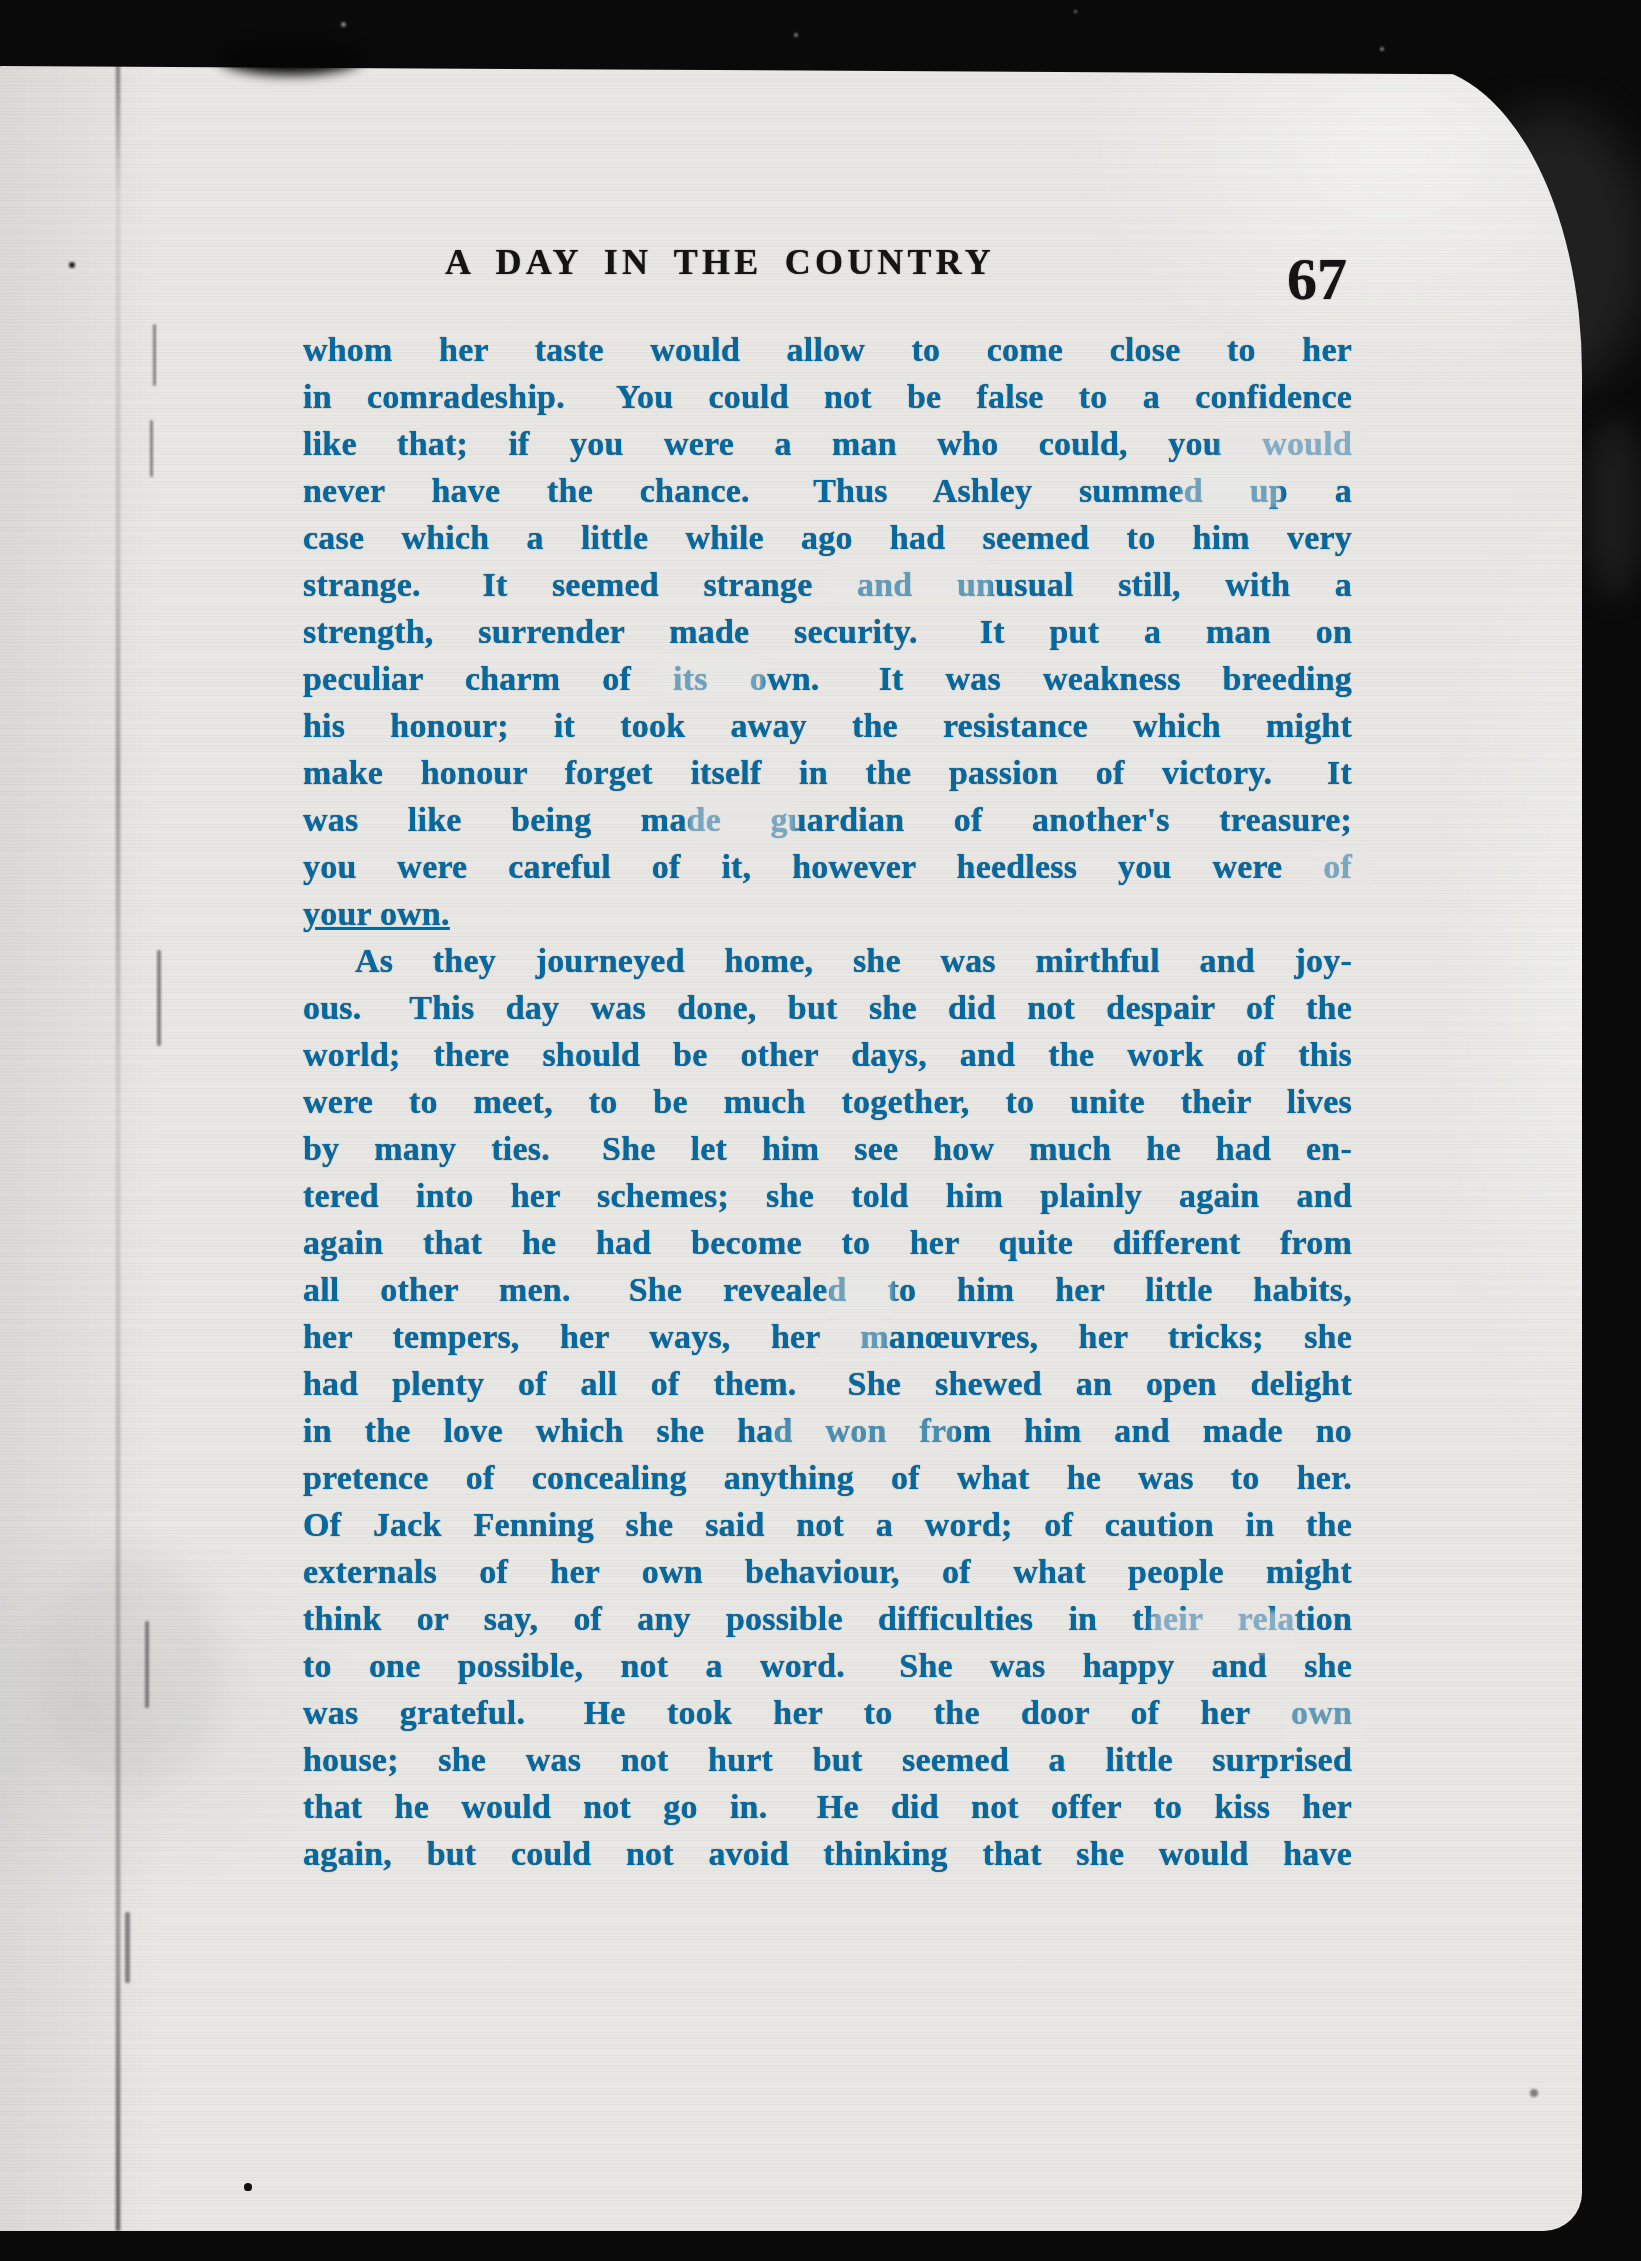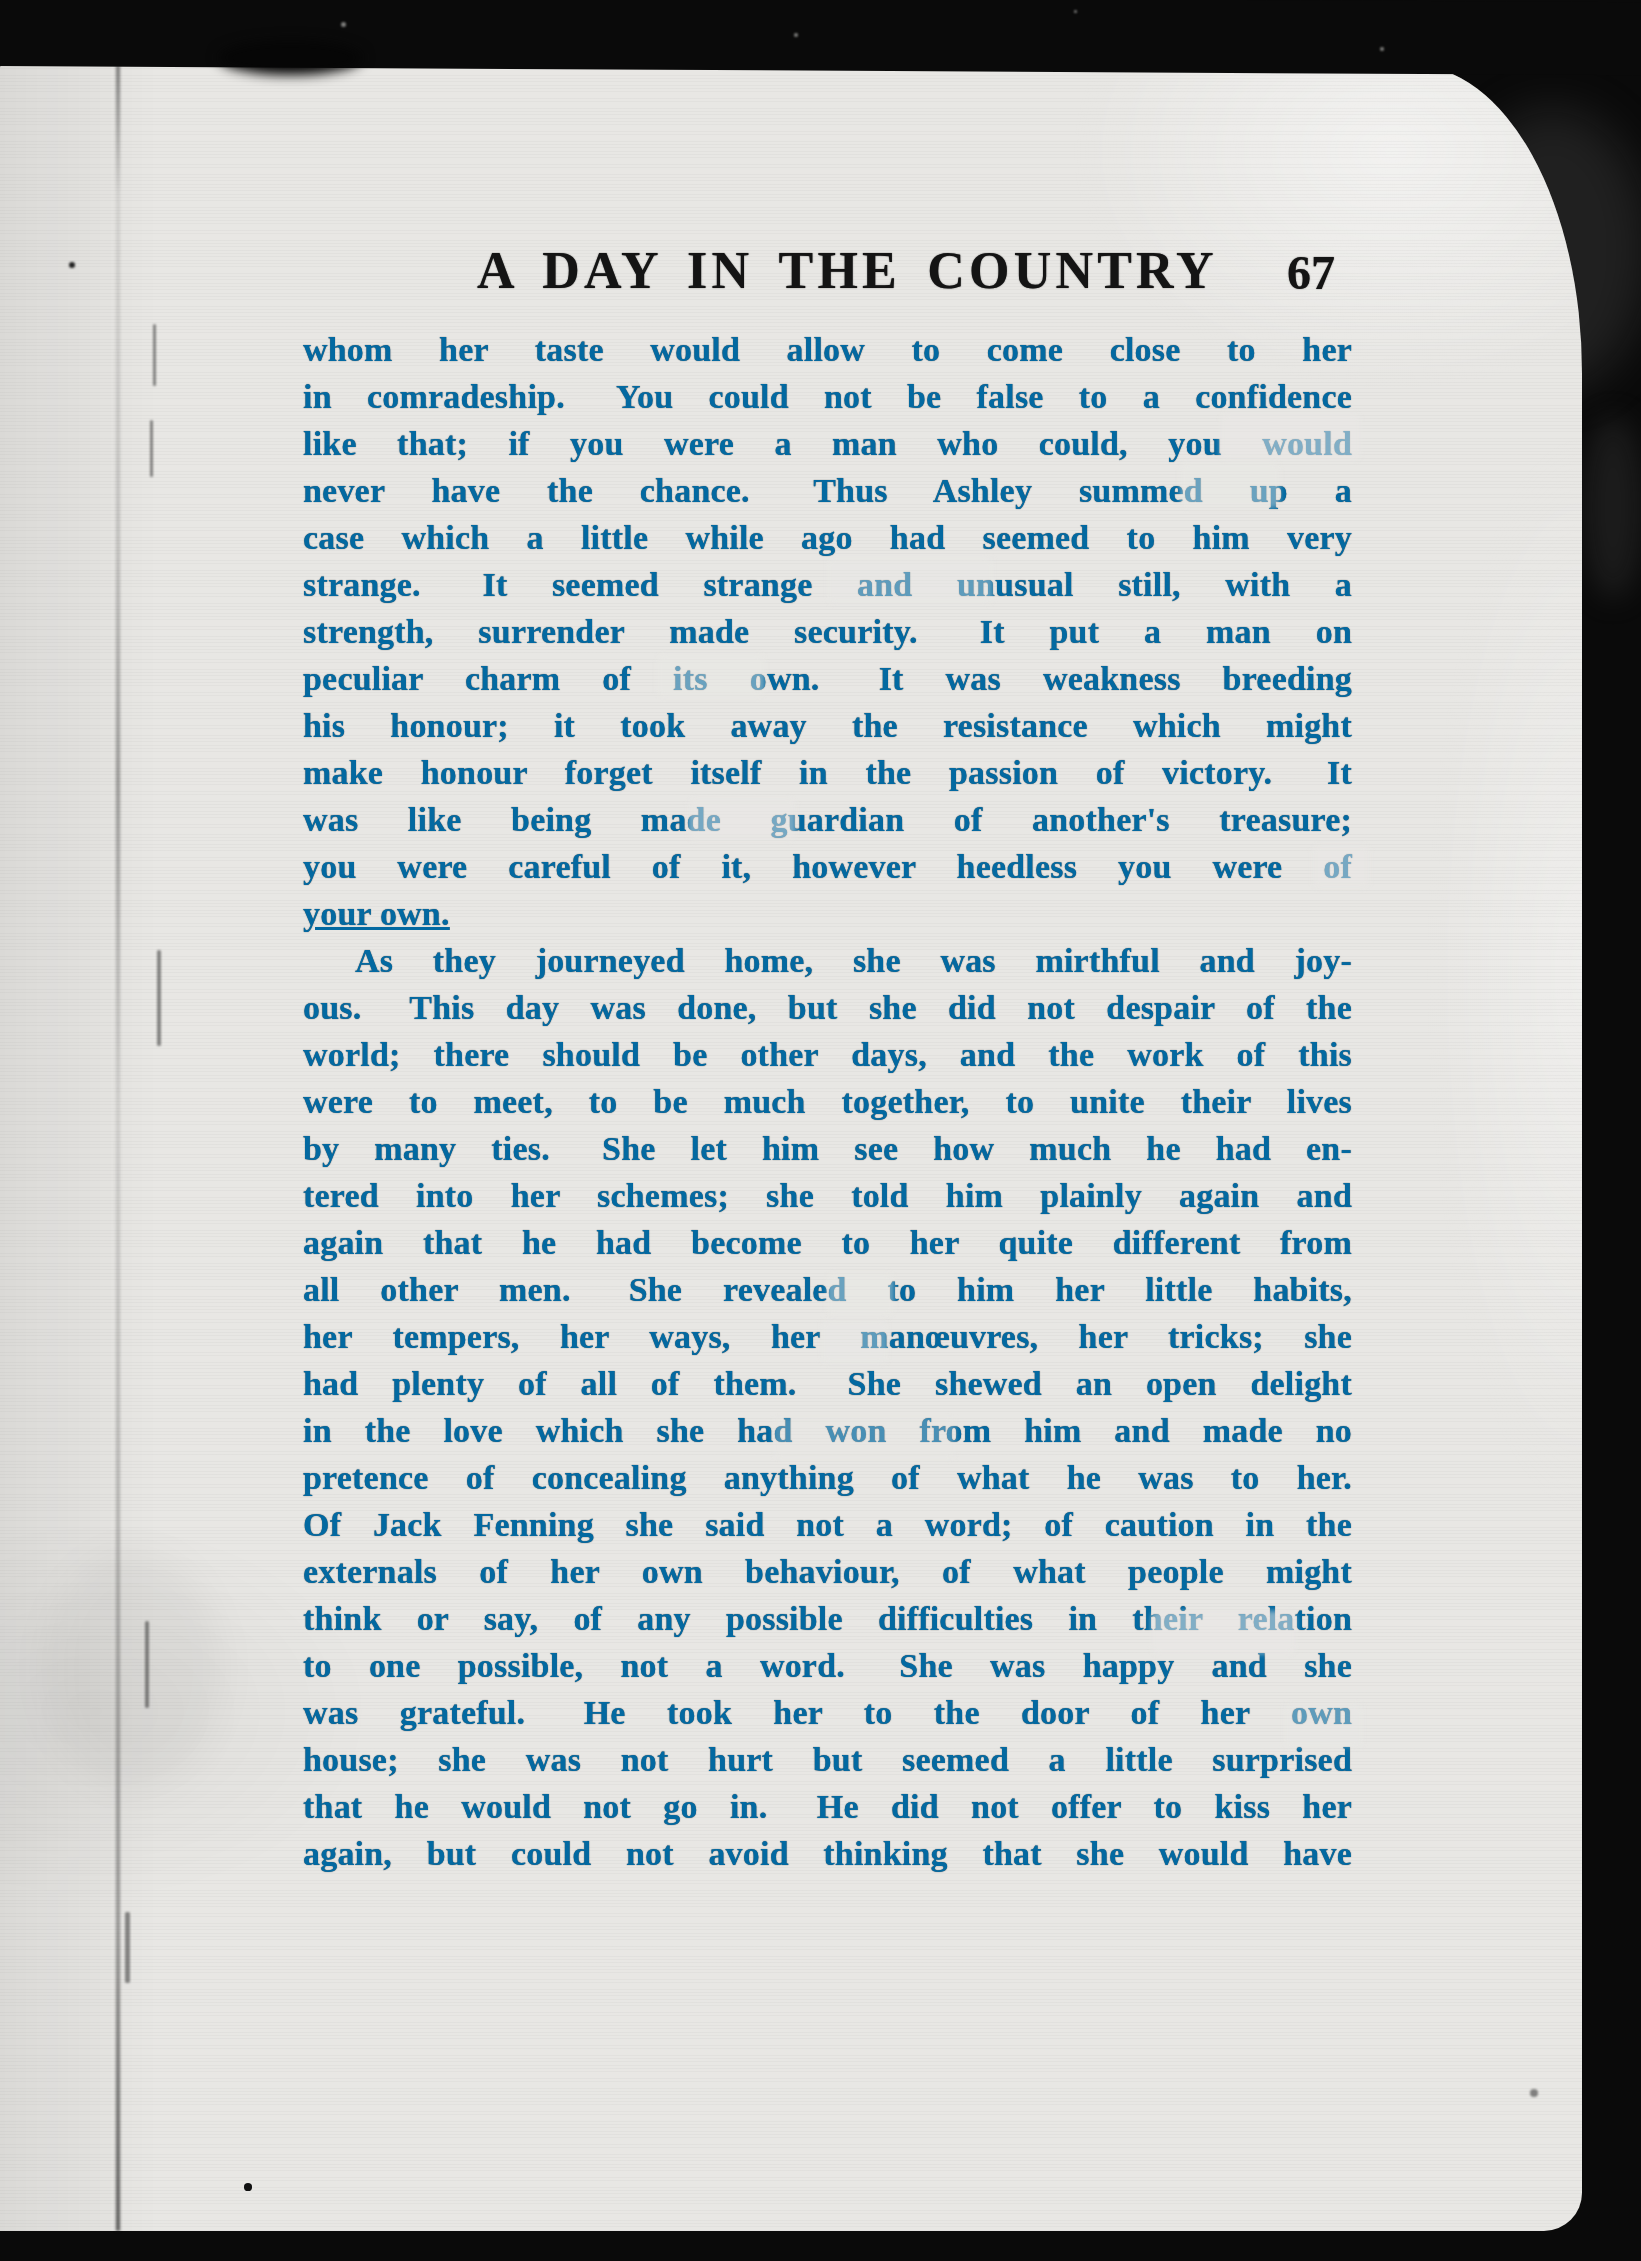--- a/index.html
+++ b/index.html
@@ -64,31 +64,30 @@
     z-index: 6;
   }
   .band-speck { position: absolute; border-radius: 50%; background: rgba(225,225,222,0.55); filter: blur(0.8px); z-index: 7; }
   .cloth-fuzz { position: absolute; border-radius: 50%; z-index: 1; }
 
   
   #running-head { position: absolute; z-index: 4; width: 100%; }
   #head-title {
     position: absolute;
     left: 445px; top: 176px;
-    font-size: 52px; font-weight: 700;
+    font-size: 36px; font-weight: 700;
     letter-spacing: 4.2px; word-spacing: 9.1px;
     color: #141414;
     text-shadow: 0 0 1.2px rgba(15,15,15,0.75);
     white-space: nowrap;
-    margin-left: 32px;
   }
   #page-num {
     position: absolute;
     left: 1287px; top: 180px;
-    font-size: 48px; font-weight: 700;
+    font-size: 60px; font-weight: 700;
     color: #141414;
     text-shadow: 0 0 1.2px rgba(15,15,15,0.75);
   }
 
   
   #body-text {
     position: absolute;
     left: 303px; top: 261px;
     width: 1049px;
     z-index: 4;

